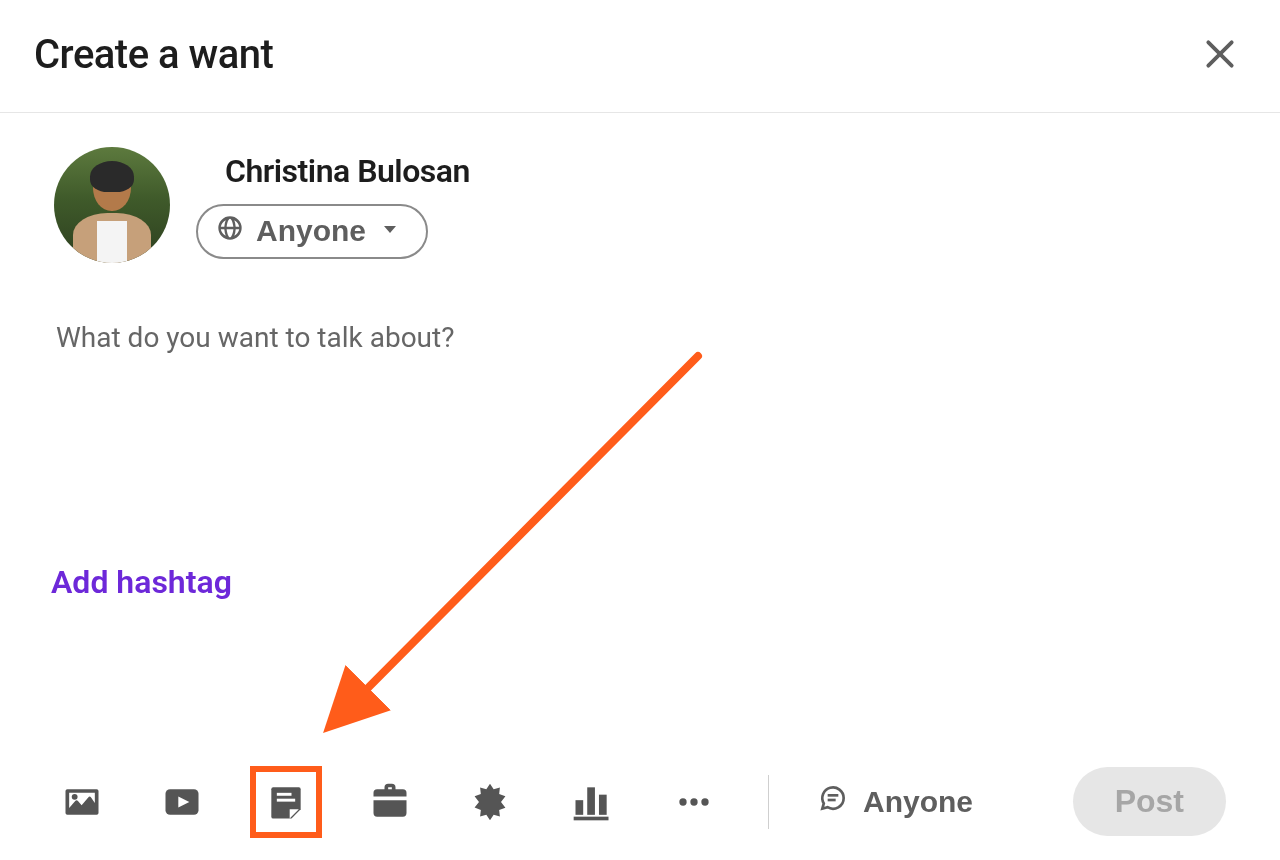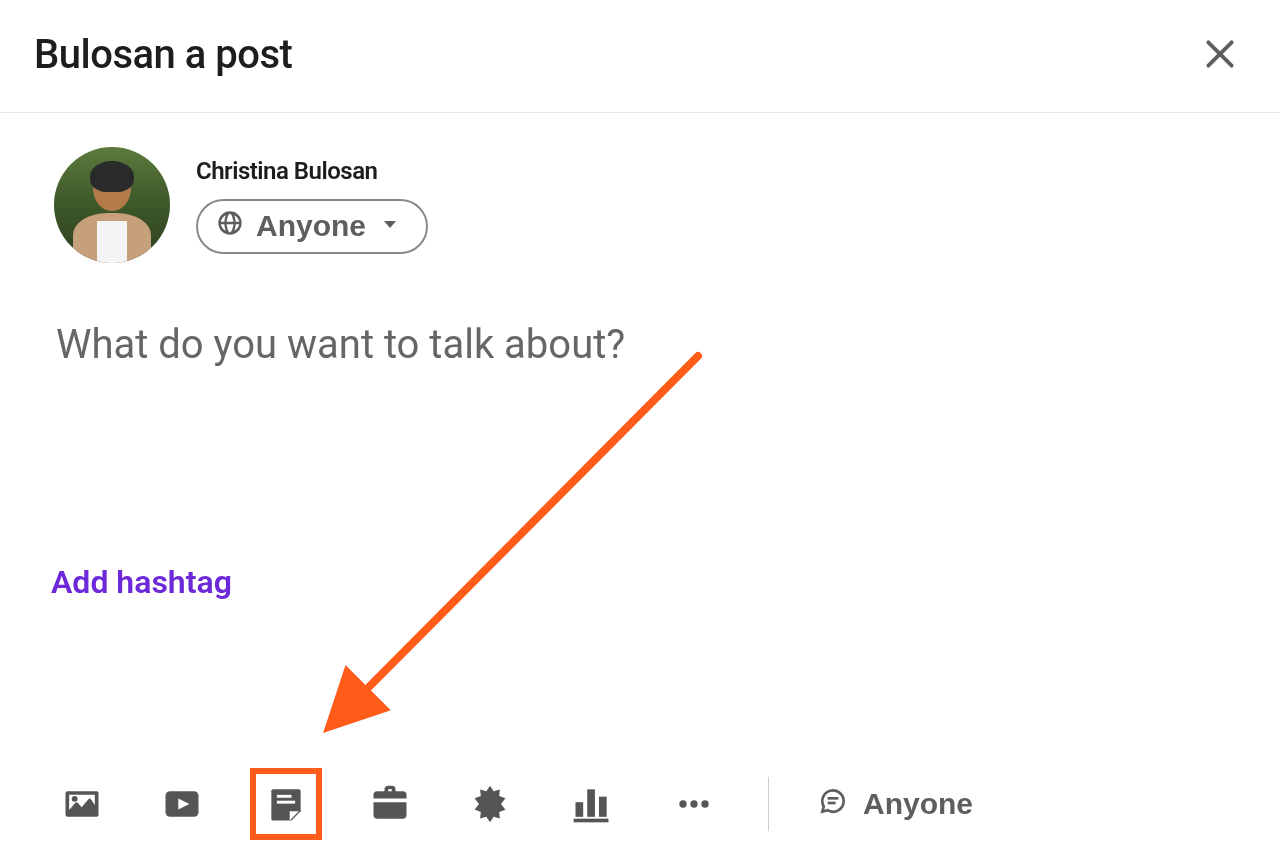--- a/index.html
+++ b/index.html
@@ -89,24 +89,25 @@
     position: absolute;
     left: 34%;
     right: 34%;
     bottom: 0;
     height: 40%;
     background: #f4f4f4;
   }
 
   .author-meta { display: flex; flex-direction: column; gap: 14px; }
   .author-name {
-    font-size: 24px;
+    font-size: 32px;
     font-weight: 600;
     color: #1d1d1d;
     letter-spacing: -0.5px;
+    margin-left: 29px;
   }
   .audience-pill {
     display: inline-flex;
     align-items: center;
     gap: 12px;
     border: 2px solid #8a8a8a;
     border-radius: 999px;
     padding: 8px 24px 8px 18px;
     font-size: 30px;
     font-weight: 600;
@@ -119,21 +120,21 @@
   .audience-pill .caret { color: #5e5e5e; }
 
   .composer {
     padding: 56px 54px 0 54px;
   }
   .composer-input {
     width: 100%;
     border: none;
     outline: none;
     resize: none;
-    font-size: 40px;
+    font-size: 28px;
     color: #c2410c;
     font-family: inherit;
     background: transparent;
     height: 240px;
   }
   .composer-input::placeholder { color: #666; }
 
   .hashtag-link {
     display: inline-block;
     margin: 0 0 0 51px;
@@ -218,21 +219,21 @@
     pointer-events: none;
     overflow: visible;
   }
 </style>
 </head>
 <body>
 
 
 
 <div class="modal-header">
-  <div class="modal-title">Bulosan a post</div>
+  <div class="modal-title">Create a want</div>
   <button class="close-btn" aria-label="Close">
     <svg width="40" height="40" viewBox="0 0 24 24" fill="none" stroke="currentColor" stroke-width="2.3" stroke-linecap="round">
       <line x1="5" y1="5" x2="19" y2="19"></line>
       <line x1="19" y1="5" x2="5" y2="19"></line>
     </svg>
   </button>
 </div>
 
 <div class="author-row">
   <div class="avatar">
@@ -330,20 +331,21 @@
         <path d="M20 12a8 8 0 1 0-14.9 4.1L4 20l3.9-1.1A8 8 0 0 0 20 12z" fill="none"></path>
         <line x1="8" y1="10" x2="16" y2="10"></line>
         <line x1="8" y1="13.5" x2="14" y2="13.5"></line>
       </svg>
     </span>
     <span>Anyone</span>
   </button>
 
   <div class="spacer"></div>
 
+  <button class="post-btn" disabled="">Post</button>
 </div>
 
 
 <svg class="arrow-annotation" width="400" height="400">
   <defs>
     <marker id="arrowhead" markerWidth="8" markerHeight="8" refX="5" refY="4" orient="auto">
       <path d="M0,0 L8,4 L0,8 z" fill="#ff5c1a"></path>
     </marker>
   </defs>
   <line x1="376" y1="8" x2="18" y2="368" stroke-width="8" stroke-linecap="round" marker-end="url(#arrowhead)" stroke="#ff5c1a"></line>

